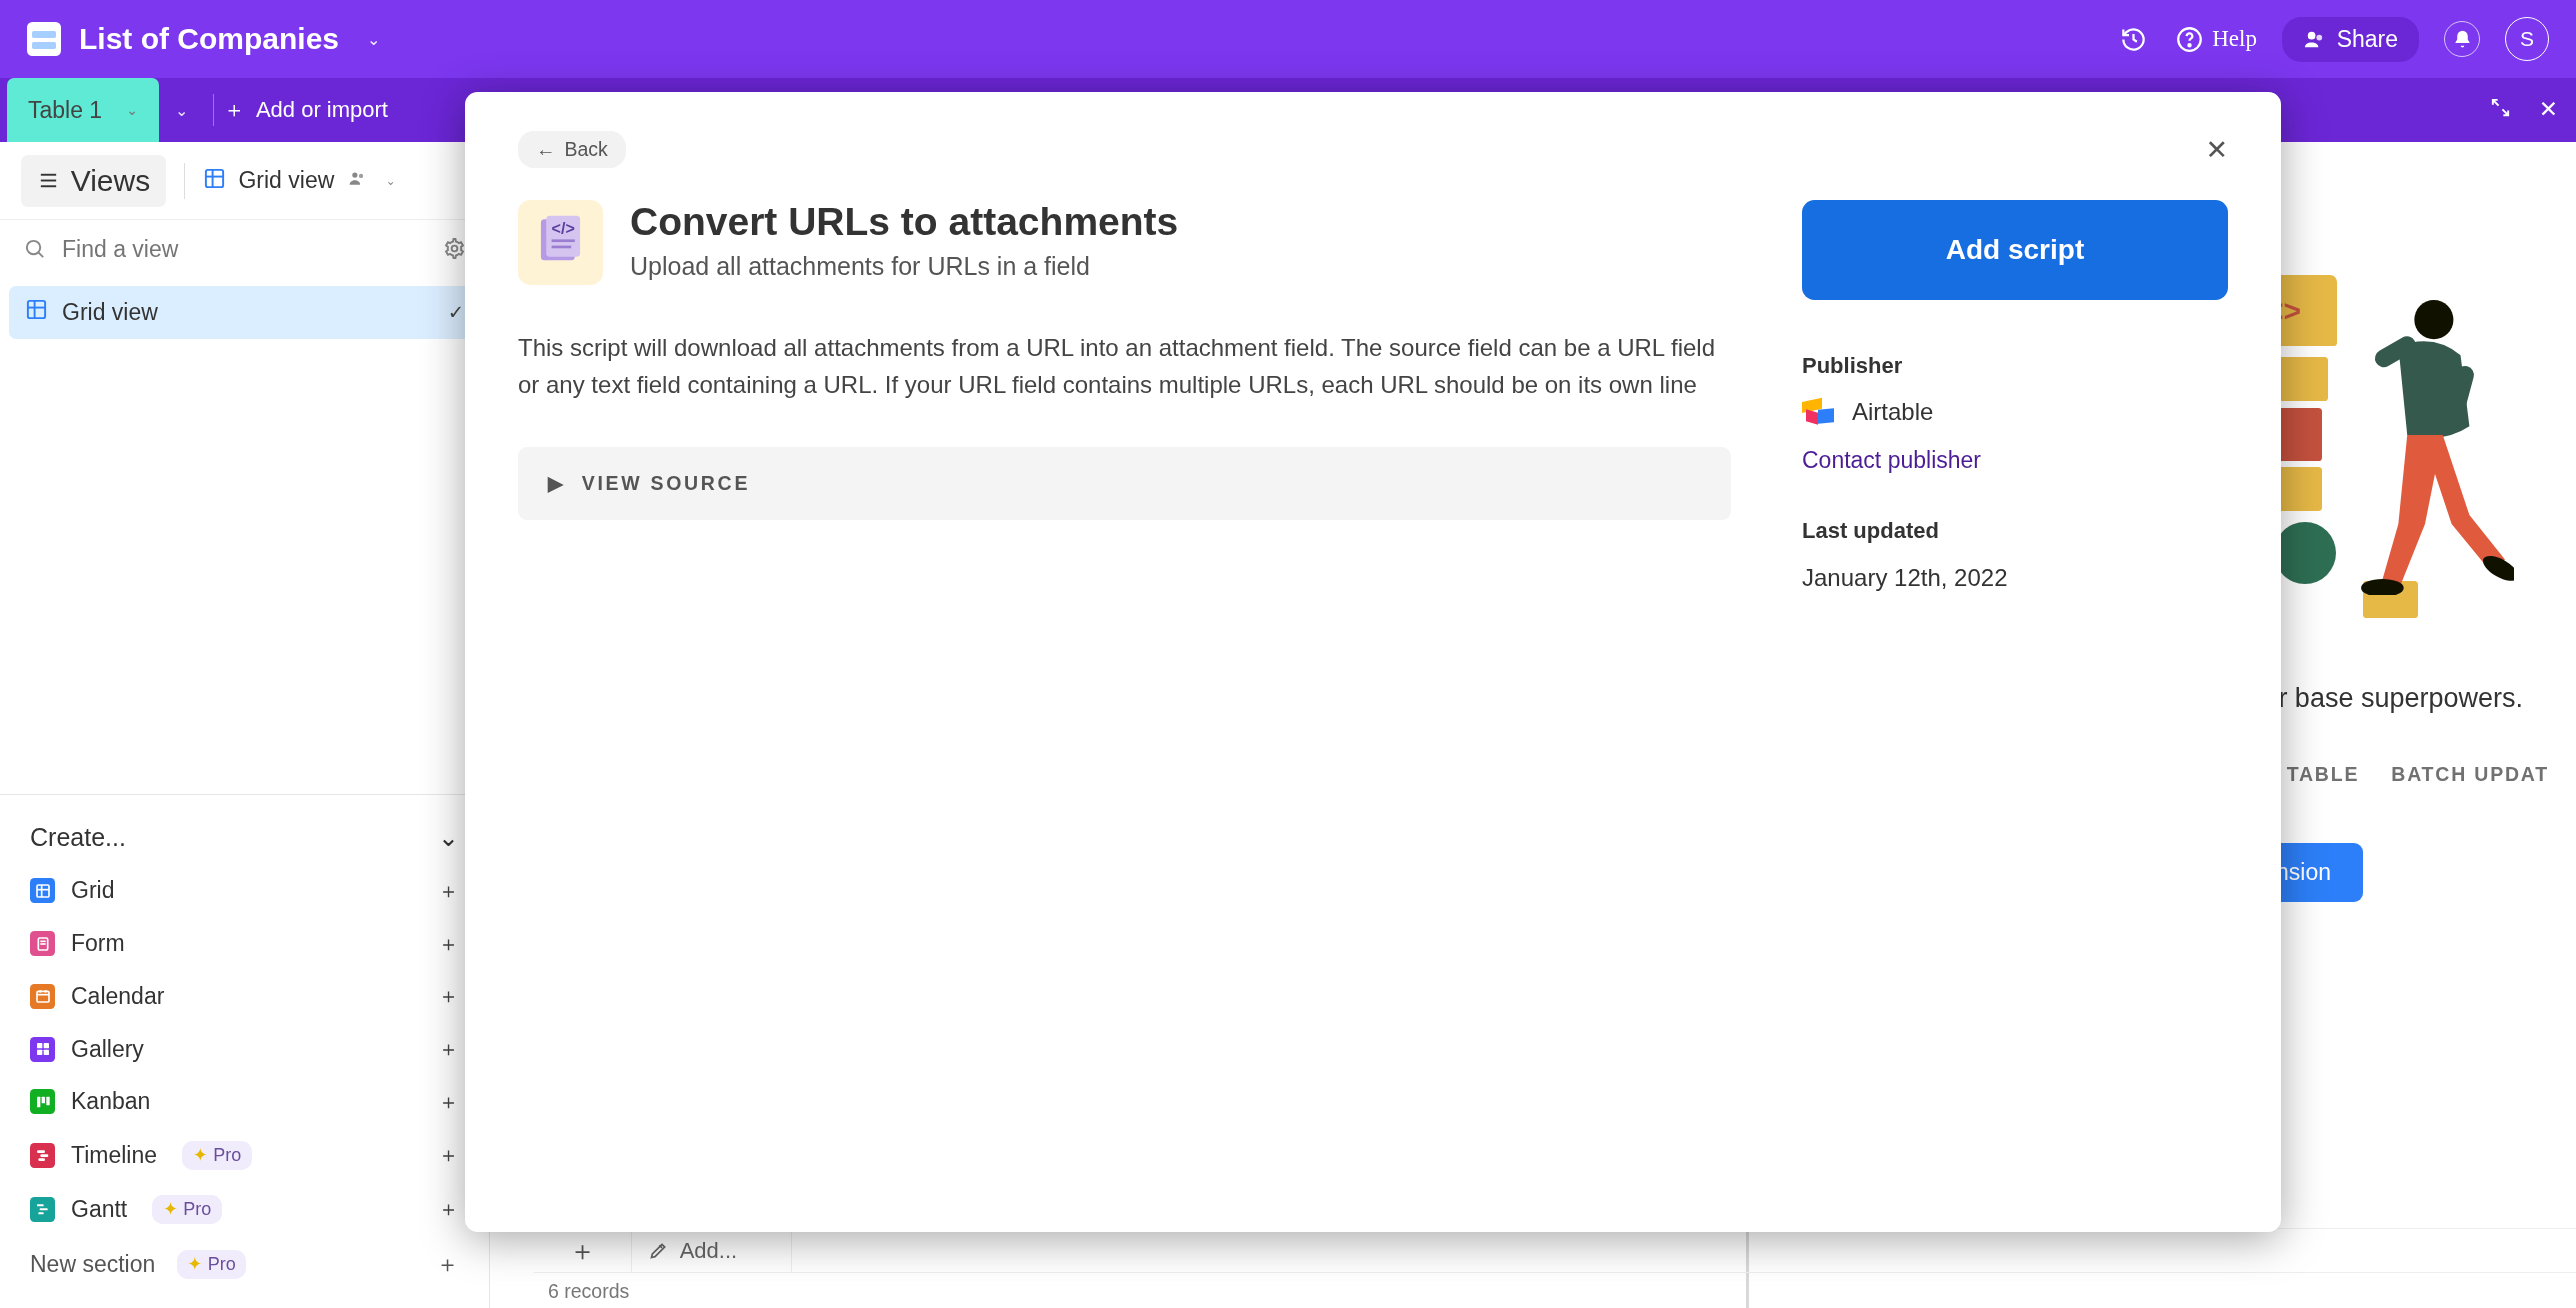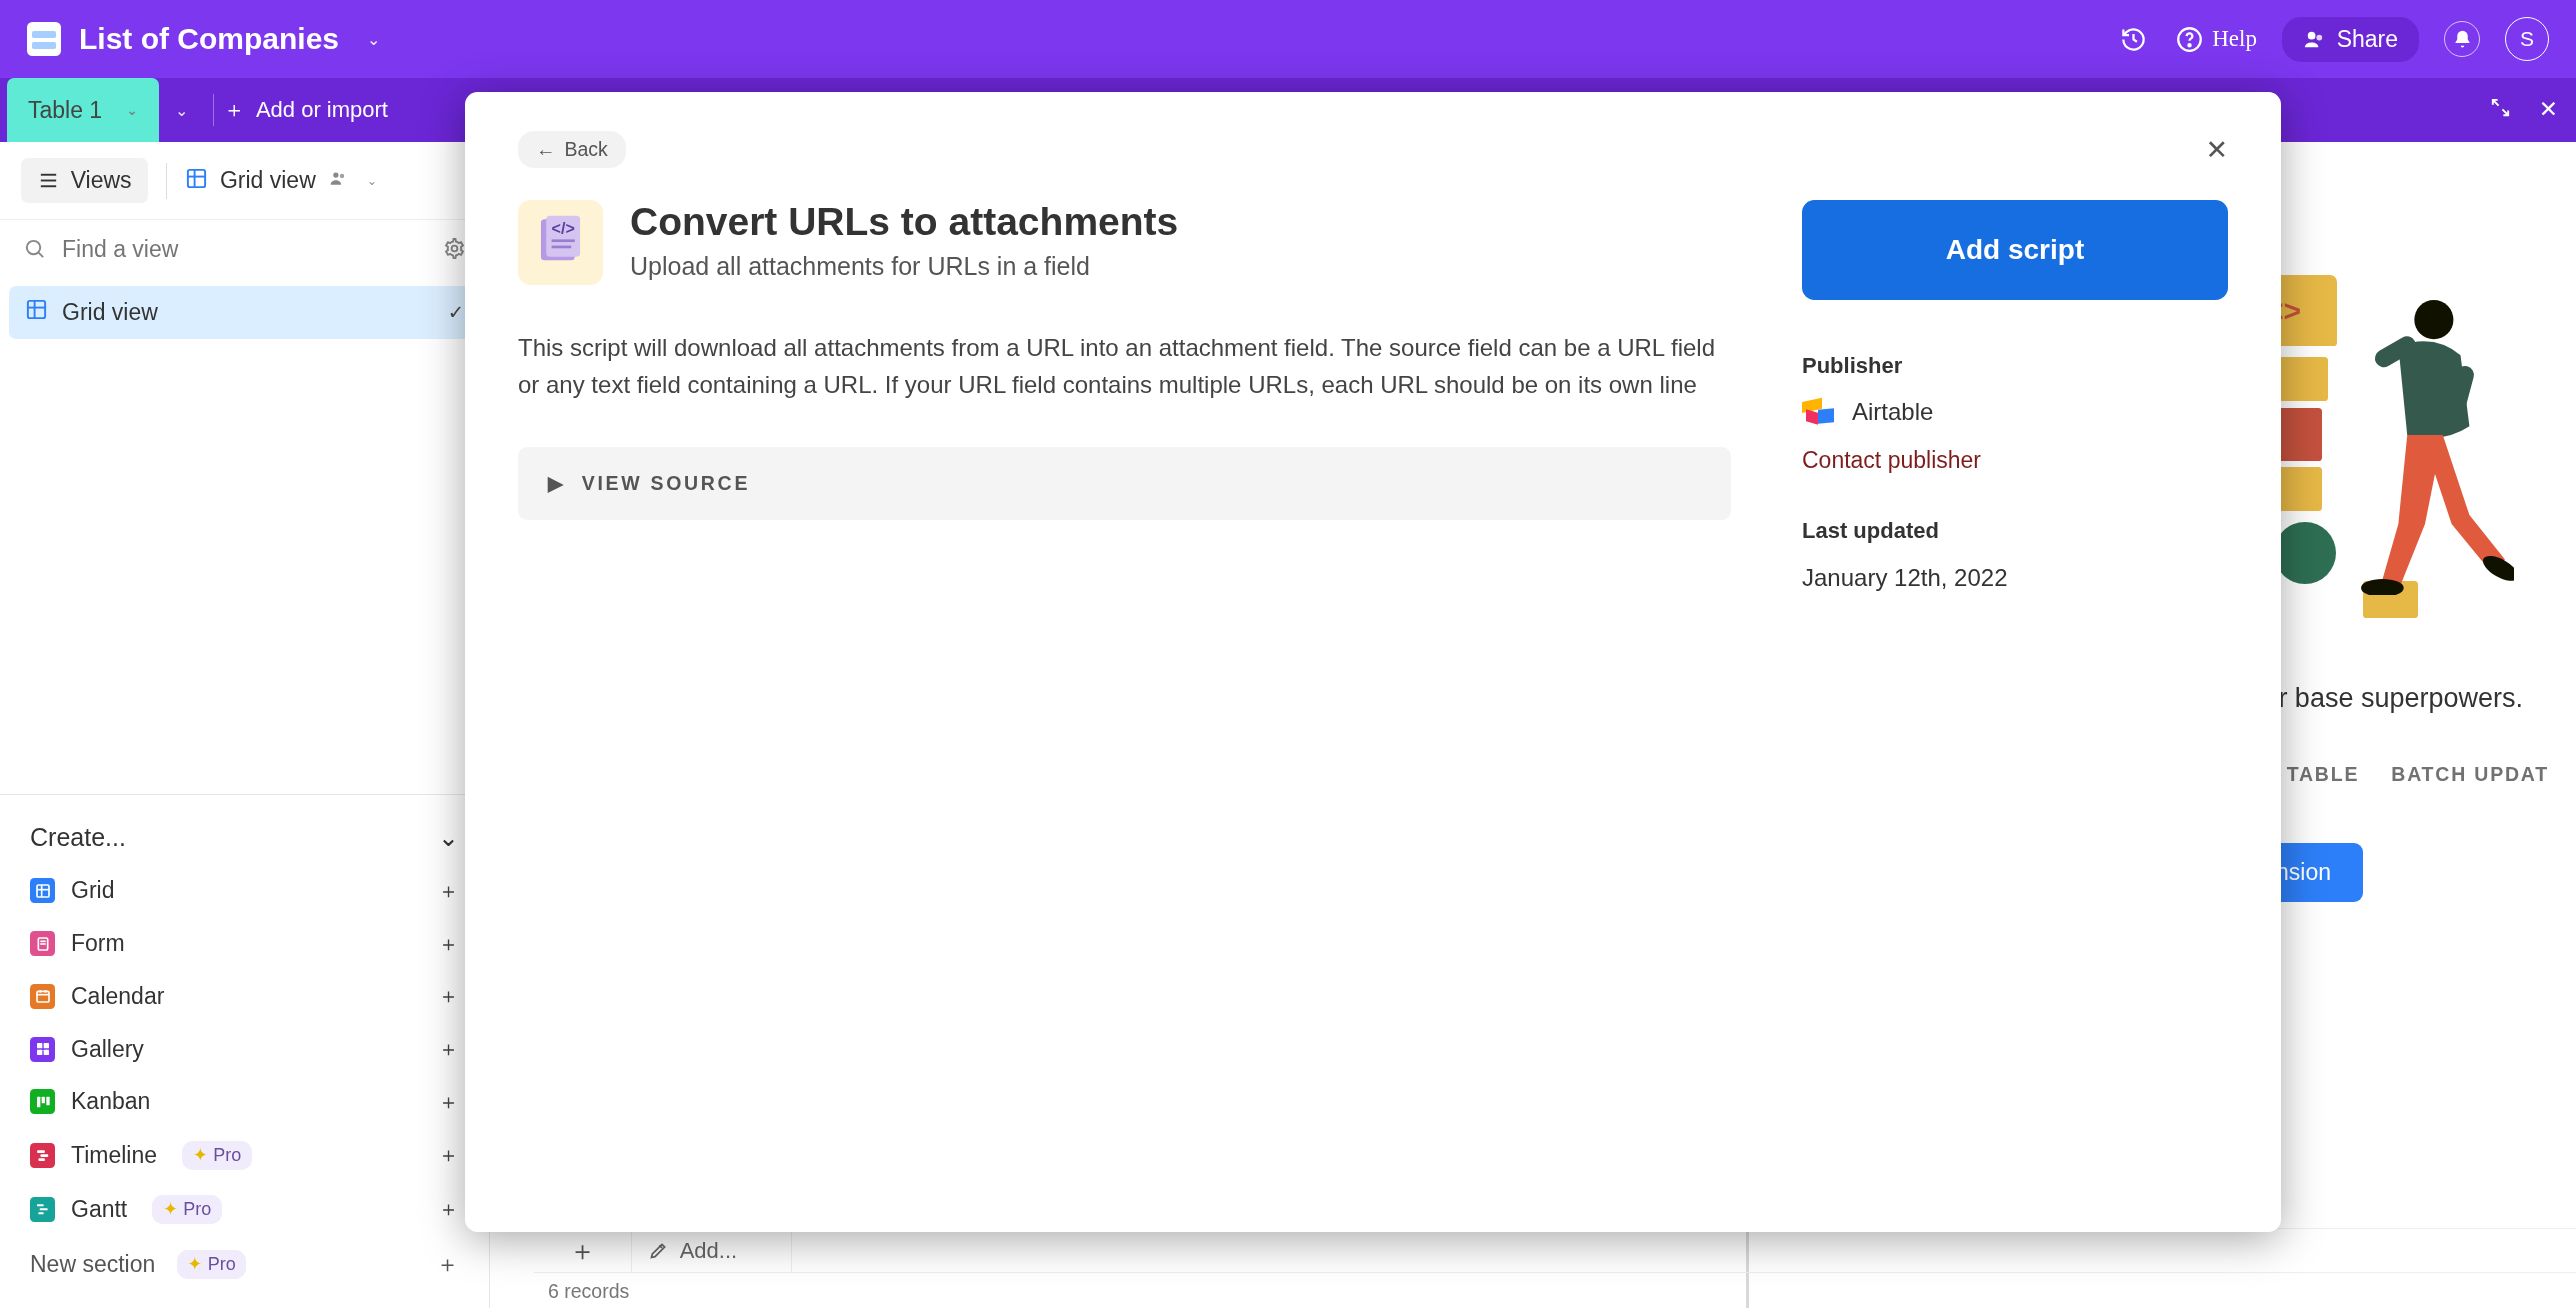--- a/index.html
+++ b/index.html
@@ -28,21 +28,21 @@
   .table-tab .down { color:#777; font-size:14px; }
   .tab-extra { color:#fff; opacity:.85; margin:0 16px; font-size:16px; display:flex; align-items:center; height:64px; }
   .tab-divider { width:0.9px; height:32px; background:rgba(255,255,255,.35); margin:0 9px;}
   .add-import { display:flex; align-items:center; gap:10.7px; font-size:22px; color:#fff; }
   .tab-row-right { margin-left:auto; display:flex; gap:27px; color:#fff; font-size:19.5px; }
 
   
   .main { display:flex; height:calc(1308px - 78px - 64px); }
   .left-col { width:490px; border-right:0.9px solid #e6e6e6; display:flex; flex-direction:column; }
   .views-bar { height:78px; display:flex; align-items:center; padding:0 21px; gap:18px; border-bottom:0.9px solid #eee;}
-  .views-btn { display:flex; align-items:center; gap:10.7px; background:#f2f2f2; padding:9px 16px; border-radius:7px; font-size:23px; font-weight:500;}
+  .views-btn { display:flex; align-items:center; gap:10.7px; background:#f2f2f2; padding:9px 16px; border-radius:7px; font-size:30px; font-weight:500;}
   .views-divider { width:0.9px; height:36px; background:#ddd; }
   .gridview-current { display:flex; align-items:center; gap:12.4px; font-size:23px; font-weight:500; color:#333;}
   .gv-icon { color:#2d7ff9; font-size:21px; }
   .people { color:#888; font-size:19.5px;}
   .down-s { color:#888; font-size:12.4px; margin-left:5.3px;}
   .search-row { padding:16px 23px; display:flex; align-items:center; gap:16px; color:#888; }
   .search-row input { border:none; outline:none; font-size:23px; color:#b91c1c; flex:1; background:transparent;}
   .views-list { padding:7px 9px; }
   .view-item { display:flex; align-items:center; gap:14px; padding:12.4px 16px; border-radius:7px; font-size:23px; background:#dbeeff; position:relative;}
   .view-item .check { margin-left:auto; font-size:19.5px; color:#444;}
@@ -87,21 +87,21 @@
   .script-desc { font-size:24px; color:#444; line-height:1.55; margin-bottom:44px; max-width:1207px;}
   .view-source { background:#f4f4f4; border-radius:9px; padding:25px 30px; display:flex; align-items:center; gap:16px; letter-spacing:2.7px; color:#555; font-size:19.5px; font-weight:600;}
   .modal-right { width:426px; }
   .add-script-btn { background:#166ee1; color:#fff; font-size:28px; font-weight:600; padding:34px 0; width:100%; text-align:center; border-radius:12.4px; margin-bottom:53px; cursor:pointer;}
   .pub-label { font-size:22px; font-weight:600; color:#333; margin-bottom:16px;}
   .pub-row { display:flex; align-items:center; gap:16px; font-size:24px; color:#333; margin-bottom:18px;}
   .pub-logo { width:34px; height:34px; position:relative;}
   .pub-logo .p1{position:absolute;left:0;top:5.3px;width:19.5px;height:10.7px;background:#ffb400;transform:skewY(-12deg);}
   .pub-logo .p2{position:absolute;left:3.6px;top:16px;width:12.4px;height:12.4px;background:#ef3061;transform:skewY(16deg);}
   .pub-logo .p3{position:absolute;left:16px;top:14px;width:16px;height:14px;background:#2d7ff9;transform:skewY(-6deg);}
-  .contact-link { color:#7f1d1d; font-size:23px; margin-bottom:44px; display:block;}
+  .contact-link { color:#4c1d95; font-size:23px; margin-bottom:44px; display:block;}
   .lu-label { font-size:22px; font-weight:600; color:#333; margin-bottom:20px;}
   .lu-date { font-size:24px; color:#333;}
 
   
   .blk{position:absolute;border-radius:3.6px;}
 </style>
 </head>
 <body>
 
 <div class="top-header">

